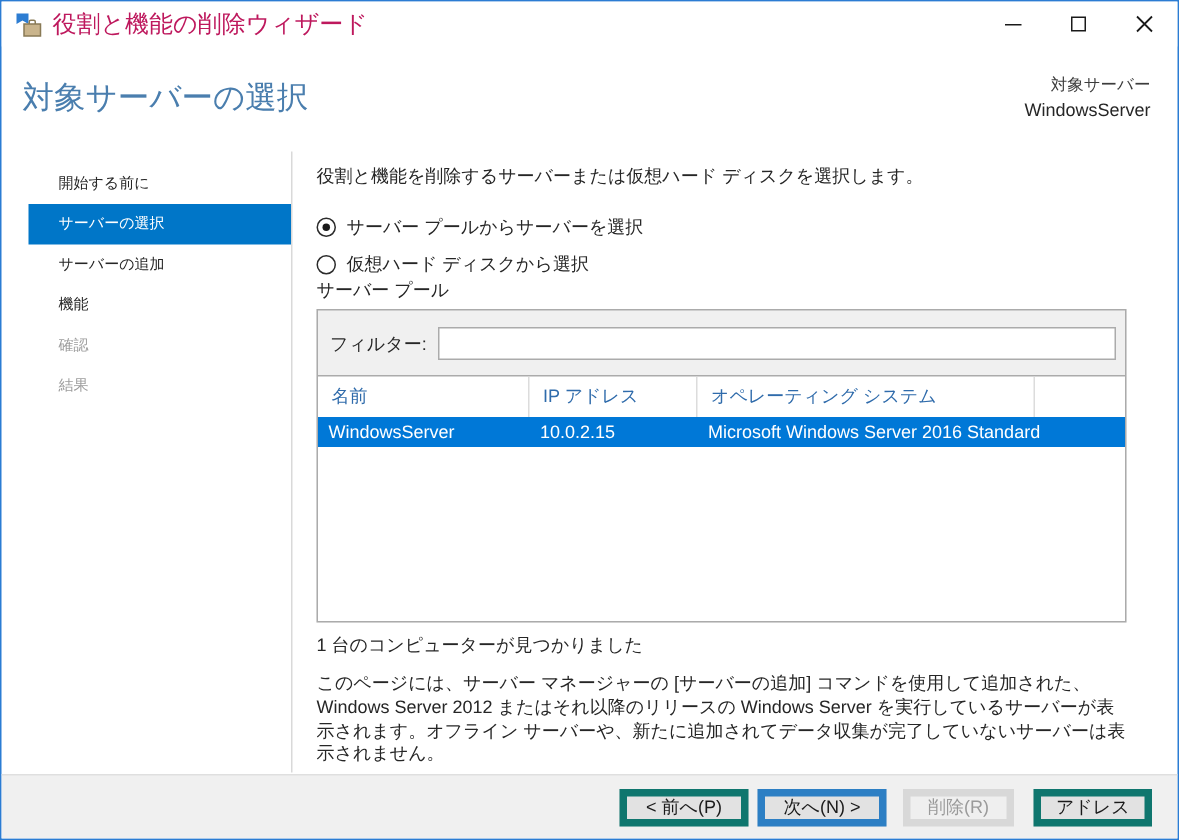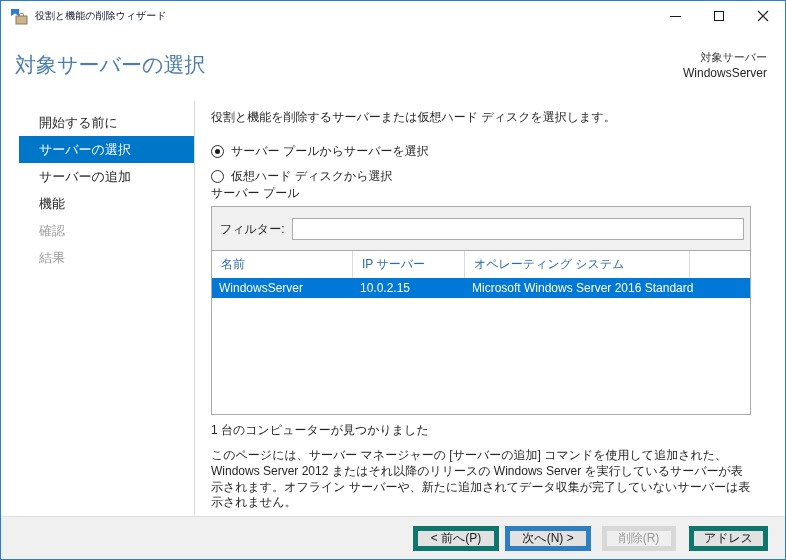--- a/index.html
+++ b/index.html
@@ -2,35 +2,35 @@
 <html><head>
 <meta charset="utf-8">
 <style>
   * { margin:0; padding:0; box-sizing:border-box; }
   html,body { width:786px; height:560px; font-family:"Liberation Sans", sans-serif; background:#fff; }
   .window { position:relative; width:786px; height:560px; border:1px solid #2B7CD3; background:#fff; overflow:hidden; }
 
   
   .titlebar { position:absolute; top:0; left:0; right:0; height:30px; display:flex; align-items:center; background:#fff; }
   .app-icon { margin-left:9px; width:18px; height:17px; flex:none; }
-  .tb-title { margin-left:7px; font-size:10px; color:#0f172a; }
+  .tb-title { margin-left:7px; font-size:16px; color:#be185d; }
   .tb-controls { margin-left:auto; display:flex; height:100%; }
   .tb-btn { width:44px; height:100%; display:flex; align-items:center; justify-content:center; background:transparent; border:none; }
   .glyph-min { width:11px; height:1px; background:#1a1a1a; }
   .glyph-max { width:10px; height:10px; border:1px solid #1a1a1a; background:transparent; }
 
   
   .page-title { position:absolute; left:14px; top:50px; font-size:21px; font-weight:300; color:#4A7EAE; }
   .target-block { position:absolute; right:18px; top:49px; text-align:right; }
   .target-label { font-size:11px; color:#3c3c3c; line-height:15px;text-align:right; }
   .target-value { font-size:12px; color:#262626; line-height:16px; }
 
   
   .sidebar { position:absolute; left:0; top:100px; width:194px; bottom:44px; border-right:1px solid #D9D9D9; padding-top:8px; }
-  .nav-item { height:27px; line-height:27px; padding-left:38px; font-size:13px; color:#262626; }
+  .nav-item { height:27px; line-height:27px; padding-left:38px; font-size:10px; color:#262626; }
   .nav-item.selected { margin-left:18px; padding-left:20px; background:#0076C8; color:#fff; }
   .nav-item.disabled { color:#9D9D9D; }
 
   
   .content { position:absolute; left:210px; top:100px; width:540px; }
   .instruction { margin-top:8px; font-size:12px; color:#262626; }
   .radio-row { display:flex; align-items:center; margin-top:8px; }
   .radio-row.first { margin-top:17px; }
   .radio { width:13px; height:13px; border:1px solid #2b2b2b; border-radius:50%; background:#fff; display:flex; align-items:center; justify-content:center; flex:none; }
   .radio.checked::after { content:""; width:5px; height:5px; border-radius:50%; background:#1a1a1a; }
@@ -120,21 +120,21 @@
 
     <div class="pool-box">
       <div class="filter-row">
         <span class="filter-label">フィルター:</span>
         <input class="filter-input" type="text" value="" style="">
       </div>
 
       <div class="server-table">
         <div class="thead">
           <div class="th c1">名前</div>
-          <div class="th c2">IP サーバー</div>
+          <div class="th c2">IP アドレス</div>
           <div class="th c3">オペレーティング システム</div>
           <div class="th c4"></div>
         </div>
         <div class="trow">
           <div class="td c1">WindowsServer</div>
           <div class="td c2">10.0.2.15</div>
           <div class="td c3">Microsoft Windows Server 2016 Standard</div>
         </div>
       </div>
     </div>

